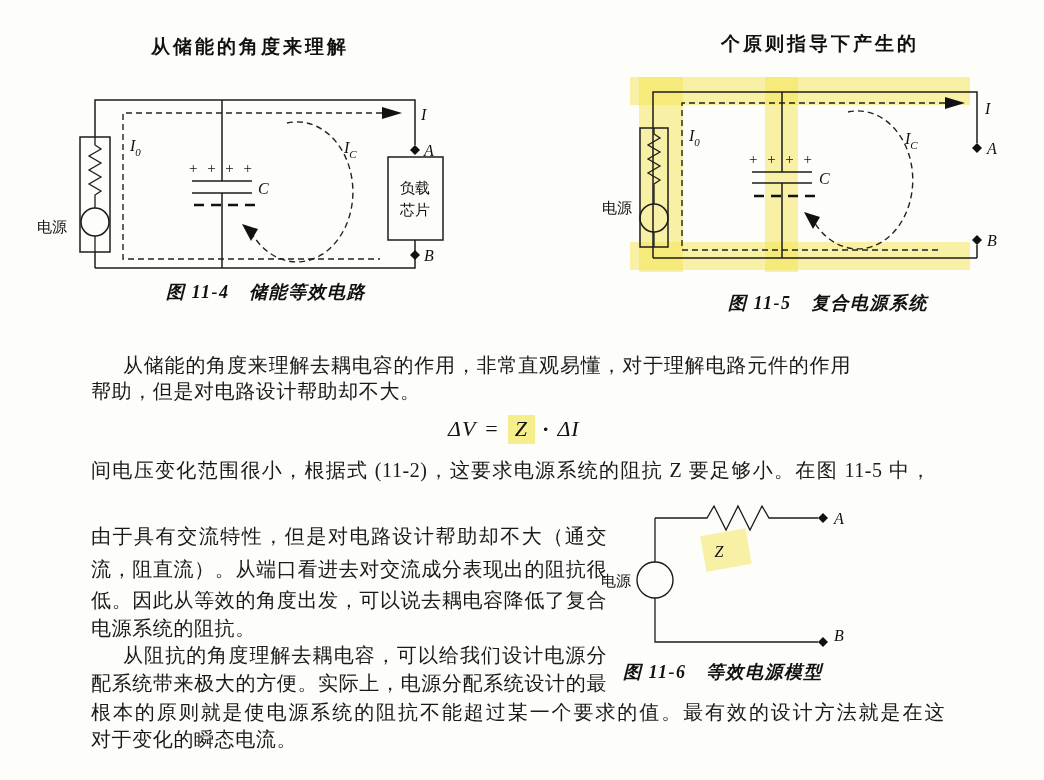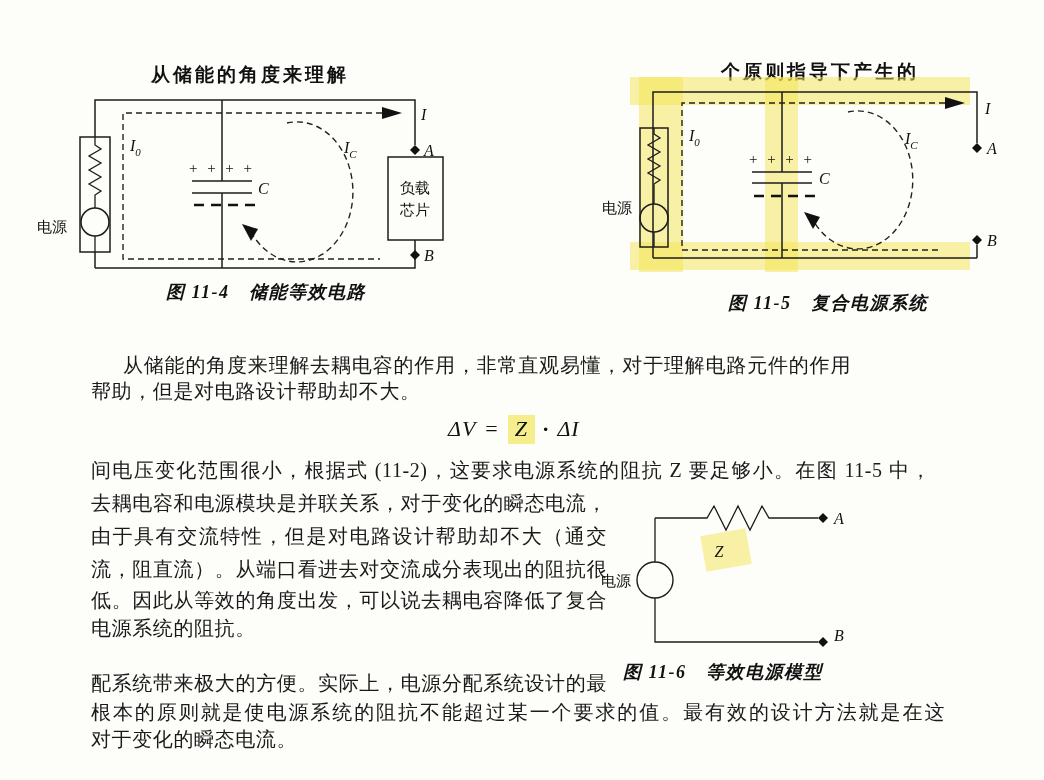--- a/index.html
+++ b/index.html
@@ -1,19 +1,19 @@
 <!DOCTYPE html>
 <html><head>
 <meta charset="utf-8">
 <style>
   html,body{margin:0;padding:0;background:#e8e8e4;}
   #page{position:relative;width:1044px;height:780px;background:#fdfdfa;overflow:hidden;
         font-family:"Liberation Serif","DejaVu Serif",serif;color:#151515;}
   .fig-title{position:absolute;transform:translateX(-50%);font-family:"Liberation Sans","DejaVu Sans",sans-serif;
-        font-weight:bold;font-size:19px;letter-spacing:3px;white-space:nowrap;color:#111;margin-top:28px;}
+        font-weight:bold;font-size:19px;letter-spacing:3px;white-space:nowrap;color:#111;}
   .fig-caption{position:absolute;transform:translateX(-50%);font-weight:bold;font-size:18px;
         letter-spacing:1.5px;white-space:nowrap;color:#111;font-style:italic;}
   .tl{position:absolute;height:28px;line-height:28px;font-size:20px;letter-spacing:0.6px;
       white-space:nowrap;color:#1a1a1a;}
   .just{text-align:justify;text-align-last:justify;white-space:normal;overflow:hidden;}
   .formula{position:absolute;left:448px;top:416px;font-size:22px;font-style:italic;
       letter-spacing:1px;color:#111;white-space:nowrap;}
   .formula .op{font-style:normal;margin:0 9px;}
   .formula .dot{font-style:normal;margin:0 7px;font-weight:bold;}
   .hl-z{background:#f6ee8c;padding:1px 7px 3px 7px;}
@@ -113,38 +113,38 @@
   <div class="fig-caption" style="left:828px;top:291px">图 11-5　复合电源系统</div>
 
   <div class="tl just" style="left:123px;top:351px;width:728px">从储能的角度来理解去耦电容的作用，非常直观易懂，对于理解电路元件的作用很有</div>
   <div class="tl" style="left:91px;top:377px">帮助，但是对电路设计帮助却不大。</div>
 
   <div class="formula">
     <span>ΔV</span><span class="op">=</span><span class="hl-z">Z</span><span class="dot">·</span><span>ΔI</span>
   </div>
 
   <div class="tl just" style="left:91px;top:456px;width:840px">间电压变化范围很小，根据式 (11-2)，这要求电源系统的阻抗 Z 要足够小。在图 11-5 中，</div>
-  <div class="tl just" style="left:91px;top:489px;width:516px">去耦电容和电源模块是并联关系，对于变化的瞬态电流，</div>
   <div class="tl just" style="left:91px;top:522px;width:516px">由于具有交流特性，但是对电路设计帮助却不大（通交</div>
   <div class="tl just" style="left:91px;top:555px;width:516px">流，阻直流）。从端口看进去对交流成分表现出的阻抗很</div>
   <div class="tl just" style="left:91px;top:586px;width:516px">低。因此从等效的角度出发，可以说去耦电容降低了复合</div>
   <div class="tl" style="left:91px;top:614px">电源系统的阻抗。</div>
 
   <svg style="left:585px;top:495px" width="290" height="175" viewBox="0 0 290 175">
     <rect class="mark" x="118" y="37" width="46" height="36" transform="rotate(-10 141 55)" fill="rgba(243,230,80,0.75)"></rect>
     <path class="wire2" d="M70,23 H122 L129,11 L141,35 L153,11 L165,35 L177,11 L184,23 H233"></path>
     <path class="wire2" d="M70,23 V67 M70,103 V147 H233"></path>
     <circle cx="70" cy="85" r="18" fill="none" stroke="#1c1c1c" stroke-width="1.4"></circle>
     <text class="cjk" x="31" y="91" text-anchor="middle">电源</text>
     <text class="it" x="134" y="62" font-size="18" text-anchor="middle">Z</text>
     <polygon points="238,18 243,23 238,28 233,23" fill="#111"></polygon>
     <text class="it" x="249" y="29">A</text>
     <polygon points="238,142 243,147 238,152 233,147" fill="#111"></polygon>
     <text class="it" x="249" y="146">B</text>
   </svg>
 
   <div class="fig-caption" style="left:723px;top:660px">图 11-6　等效电源模型</div>
 
+  <div class="tl just" style="left:123px;top:641px;width:484px">从阻抗的角度理解去耦电容，可以给我们设计电源分</div>
   <div class="tl just" style="left:91px;top:698px;width:854px">根本的原则就是使电源系统的阻抗不能超过某一个要求的值。最有效的设计方法就是在这</div>
   <div class="tl just" style="left:91px;top:669px;width:516px">配系统带来极大的方便。实际上，电源分配系统设计的最</div>
   <div class="tl" style="left:91px;top:725px">对于变化的瞬态电流。</div>
 
 </div>
 
 </body></html>

